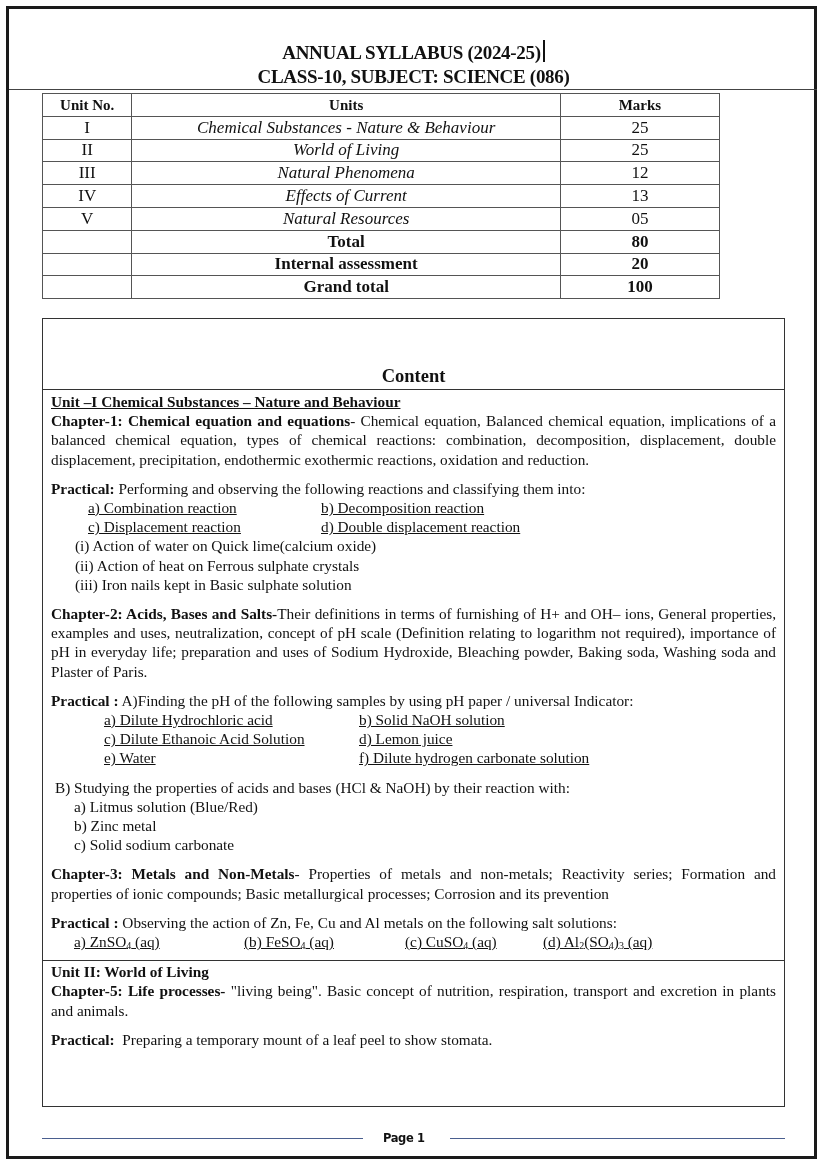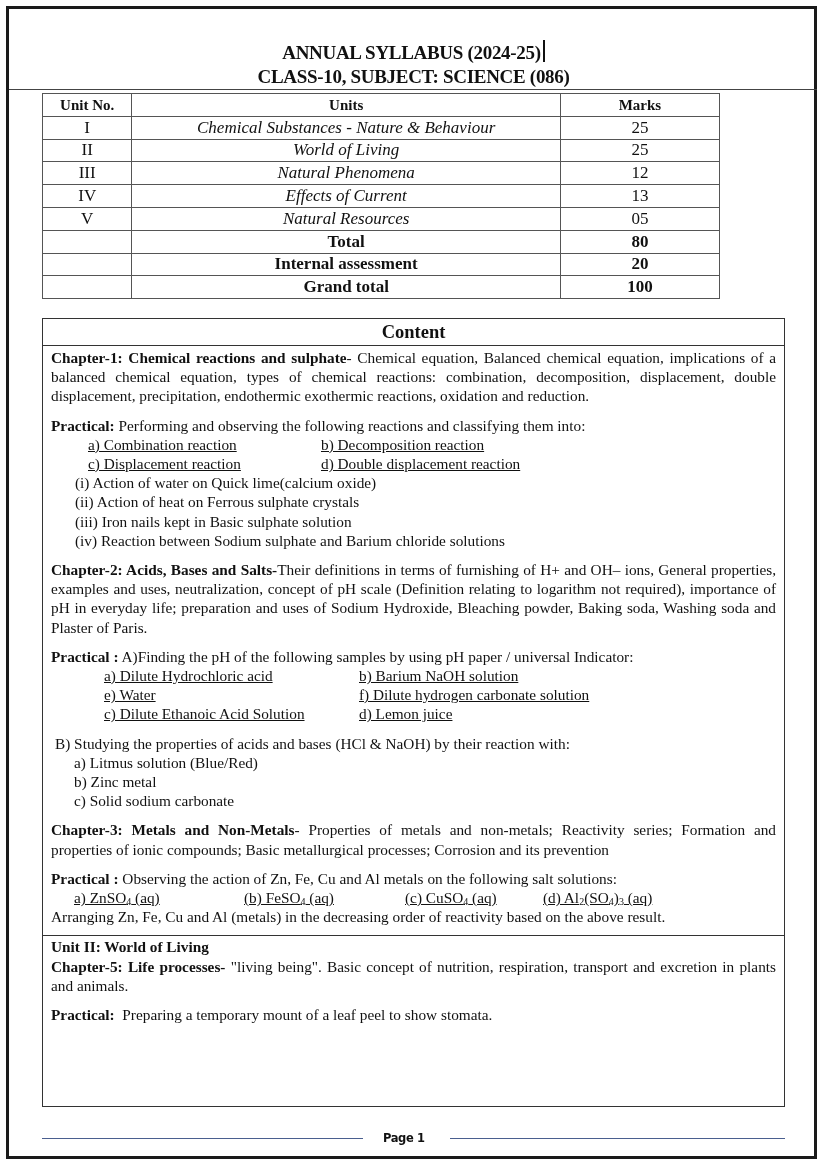--- a/index.html
+++ b/index.html
@@ -17,21 +17,21 @@
   table.marks { position:absolute; left:42px; top:93px; border-collapse:collapse; width:678px; }
   table.marks td, table.marks th { border:1px solid #555; padding:0; height:21.8px; font-size:17px; line-height:20px; text-align:center; }
   table.marks th { font-weight:bold; font-size:15px; }
   .c1 { width:76px; } .c2 { width:368px; } .c3 { width:136px; }
   .it { font-style:italic; }
   .bd { font-weight:bold; font-size:18px; }
 
   .content-box { position:absolute; left:42px; top:318px; width:743px; height:789px;
                  border:1px solid #333; box-sizing:border-box; }
   .content-head { height:26px; border-bottom:1px solid #333; text-align:center; font-weight:bold;
-                  font-size:18.5px; line-height:26px; }
+                  font-size:18.5px; line-height:26px;margin-top:44px; }
   .cb { padding:2px 8px 0 8px; font-size:15.3px; line-height:19.2px; }
   .cb p { margin:0; text-align:justify; }
   .gap { height:10px; }
   .ul { text-decoration:underline; font-weight:bold; }
   b { font-weight:bold; }
   .row2 { display:flex;text-decoration:underline; }
   .ind1 { padding-left:37px; }
   .ind2 { padding-left:24px; }
   .ind3 { padding-left:53px; }
   .ind4 { padding-left:23px; }
@@ -103,67 +103,66 @@
     <td></td>
     <td class="bd">Grand total</td>
     <td class="bd">100</td>
   </tr>
 </tbody>
   </table>
 
 <div class="content-box">
   <div class="content-head">Content</div>
   <div class="cb">
-    <p><b>Chapter-1: Chemical reactions and sulphate</b><span>- Chemical equation, Balanced chemical equation, implications of a balanced chemical equation, types of chemical reactions: combination, decomposition, displacement, double displacement, precipitation, endothermic exothermic reactions, oxidation and reduction.</span></p>
+    <div class="ul">Unit –I  Chemical Substances – Nature and Behaviour</div>
+    <p><b>Chapter-1: Chemical equation and equations</b><span>- Chemical equation, Balanced chemical equation, implications of a balanced chemical equation, types of chemical reactions: combination, decomposition, displacement, double displacement, precipitation, endothermic exothermic reactions, oxidation and reduction.</span></p>
     <div class="gap"></div>
     <p><b>Practical:</b><span> Performing and observing the following reactions and classifying them into:</span></p>
     <div class="row2 ind1">
       <span class="w233">a) Combination reaction</span>
       <span>b) Decomposition reaction</span>
     </div>
     <div class="row2 ind1">
       <span class="w233">c) Displacement reaction</span>
       <span>d) Double displacement reaction</span>
     </div>
     <div class="ind2">(i) Action of water on Quick lime(calcium oxide)</div>
     <div class="ind2">(ii) Action of heat on Ferrous sulphate crystals</div>
     <div class="ind2">(iii) Iron nails kept in Basic sulphate solution</div>
-    <div class="ind2">(iv) Reaction between Sodium sulphate and Barium chloride solutions</div>
     <div class="gap"></div>
     <p><b>Chapter-2: Acids, Bases and Salts-</b><span>Their definitions in terms of furnishing of H+ and OH– ions, General properties, examples and uses, neutralization, concept of pH scale (Definition relating to logarithm not required), importance of pH in everyday life; preparation and uses of Sodium Hydroxide, Bleaching powder, Baking soda, Washing soda and Plaster of Paris.</span></p>
     <div class="gap"></div>
     <p><b>Practical :</b><span> A)Finding the pH of the following samples by using pH paper / universal Indicator:</span></p>
     <div class="row2 ind3">
       <span class="w255">a) Dilute Hydrochloric acid</span>
-      <span>b) Barium NaOH solution</span>
+      <span>b) Solid NaOH solution</span>
+    </div>
+    <div class="row2 ind3">
+      <span class="w255">c) Dilute Ethanoic Acid Solution</span>
+      <span>d) Lemon juice</span>
     </div>
     <div class="row2 ind3">
       <span class="w255">e) Water</span>
       <span>f) Dilute hydrogen carbonate solution</span>
-    </div>
-    <div class="row2 ind3">
-      <span class="w255">c) Dilute Ethanoic Acid Solution</span>
-      <span>d) Lemon juice</span>
     </div>
     <div class="gap"></div>
     <div class="ind5">B) Studying the properties of acids and bases (HCl &amp; NaOH) by their reaction with:</div>
     <div class="ind4">a) Litmus solution (Blue/Red)</div>
     <div class="ind4">b) Zinc metal</div>
     <div class="ind4">c) Solid sodium carbonate</div>
     <div class="gap"></div>
     <p><b>Chapter-3: Metals and Non-Metals</b><span>- Properties of metals and non-metals; Reactivity series; Formation and properties of ionic compounds; Basic metallurgical processes; Corrosion and its prevention</span></p>
     <div class="gap"></div>
     <p><b>Practical :</b><span> Observing the action of Zn, Fe, Cu and Al metals on the following salt solutions:</span></p>
     <div class="row2 ind4">
       <span class="colw1">a) ZnSO<sub>4</sub> (aq)</span>
       <span class="colw2">(b) FeSO<sub>4</sub> (aq)</span>
       <span class="colw3">(c) CuSO<sub>4</sub> (aq)</span>
       <span>(d) Al<sub>2</sub>(SO<sub>4</sub>)<sub>3</sub> (aq)</span>
     </div>
-    <div>Arranging Zn, Fe, Cu and Al (metals) in the decreasing order of reactivity based on the above result.</div>
     <div style="height:9px"></div>
     <div class="unit2">
       <div><b>Unit II: World of Living</b></div>
       <p><b>Chapter-5: Life processes-</b><span> "living being". Basic concept of nutrition, respiration, transport and excretion in plants and animals.</span></p>
       <div class="gap"></div>
       <p><b>Practical:</b><span style="white-space:pre">  Preparing a temporary mount of a leaf peel to show stomata.</span></p>
       <div class="gap"></div>
     </div>
   </div>
 </div>

